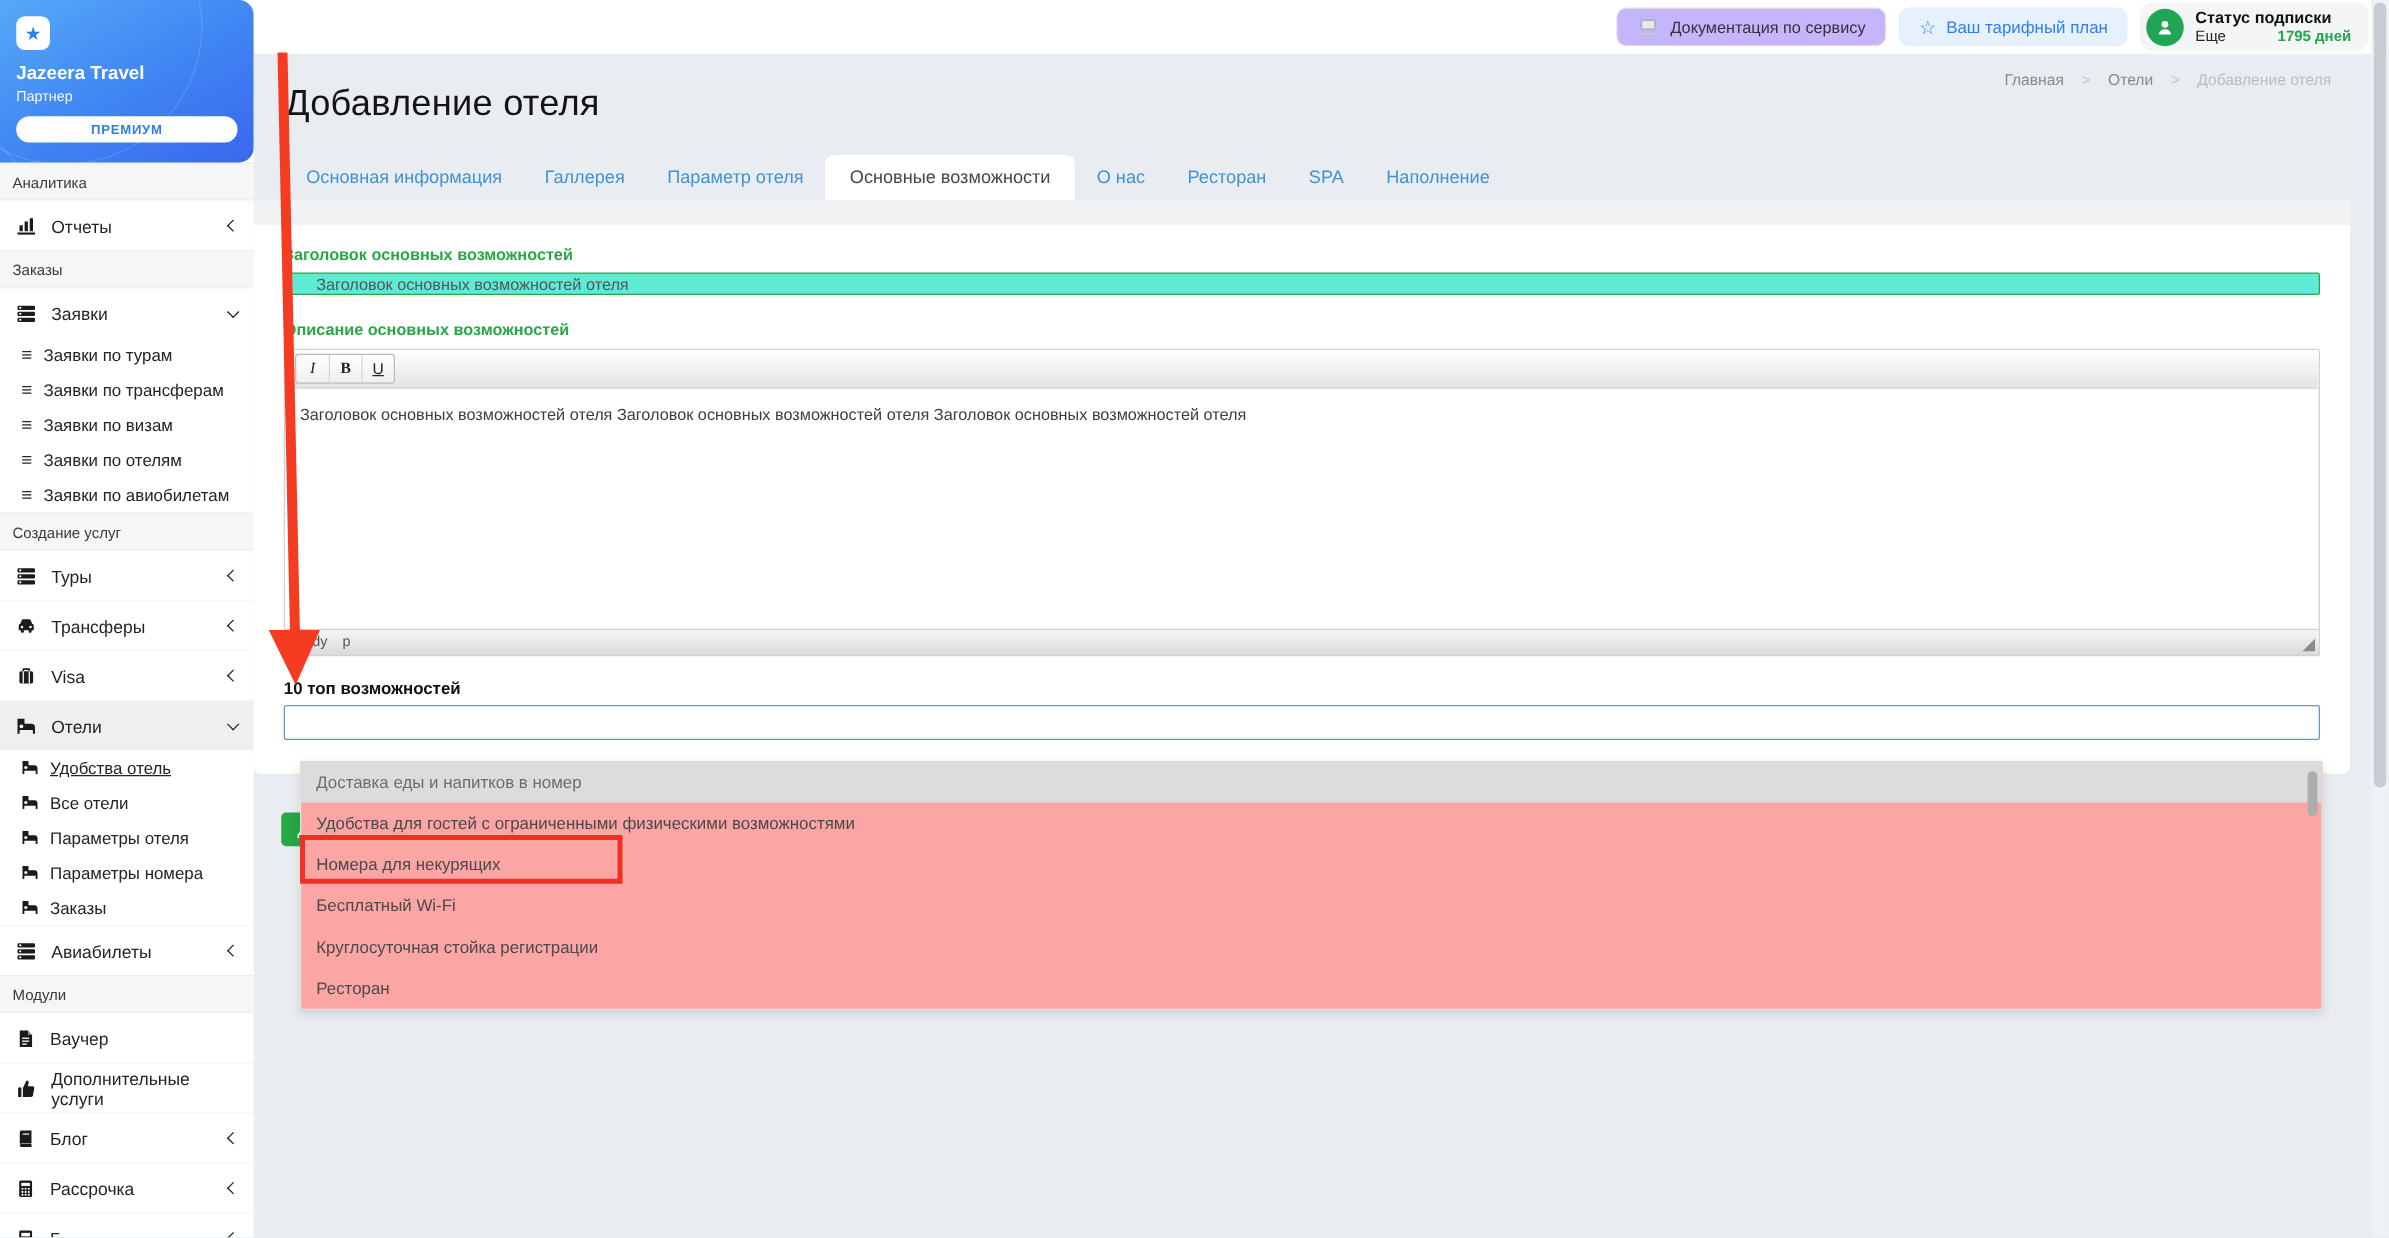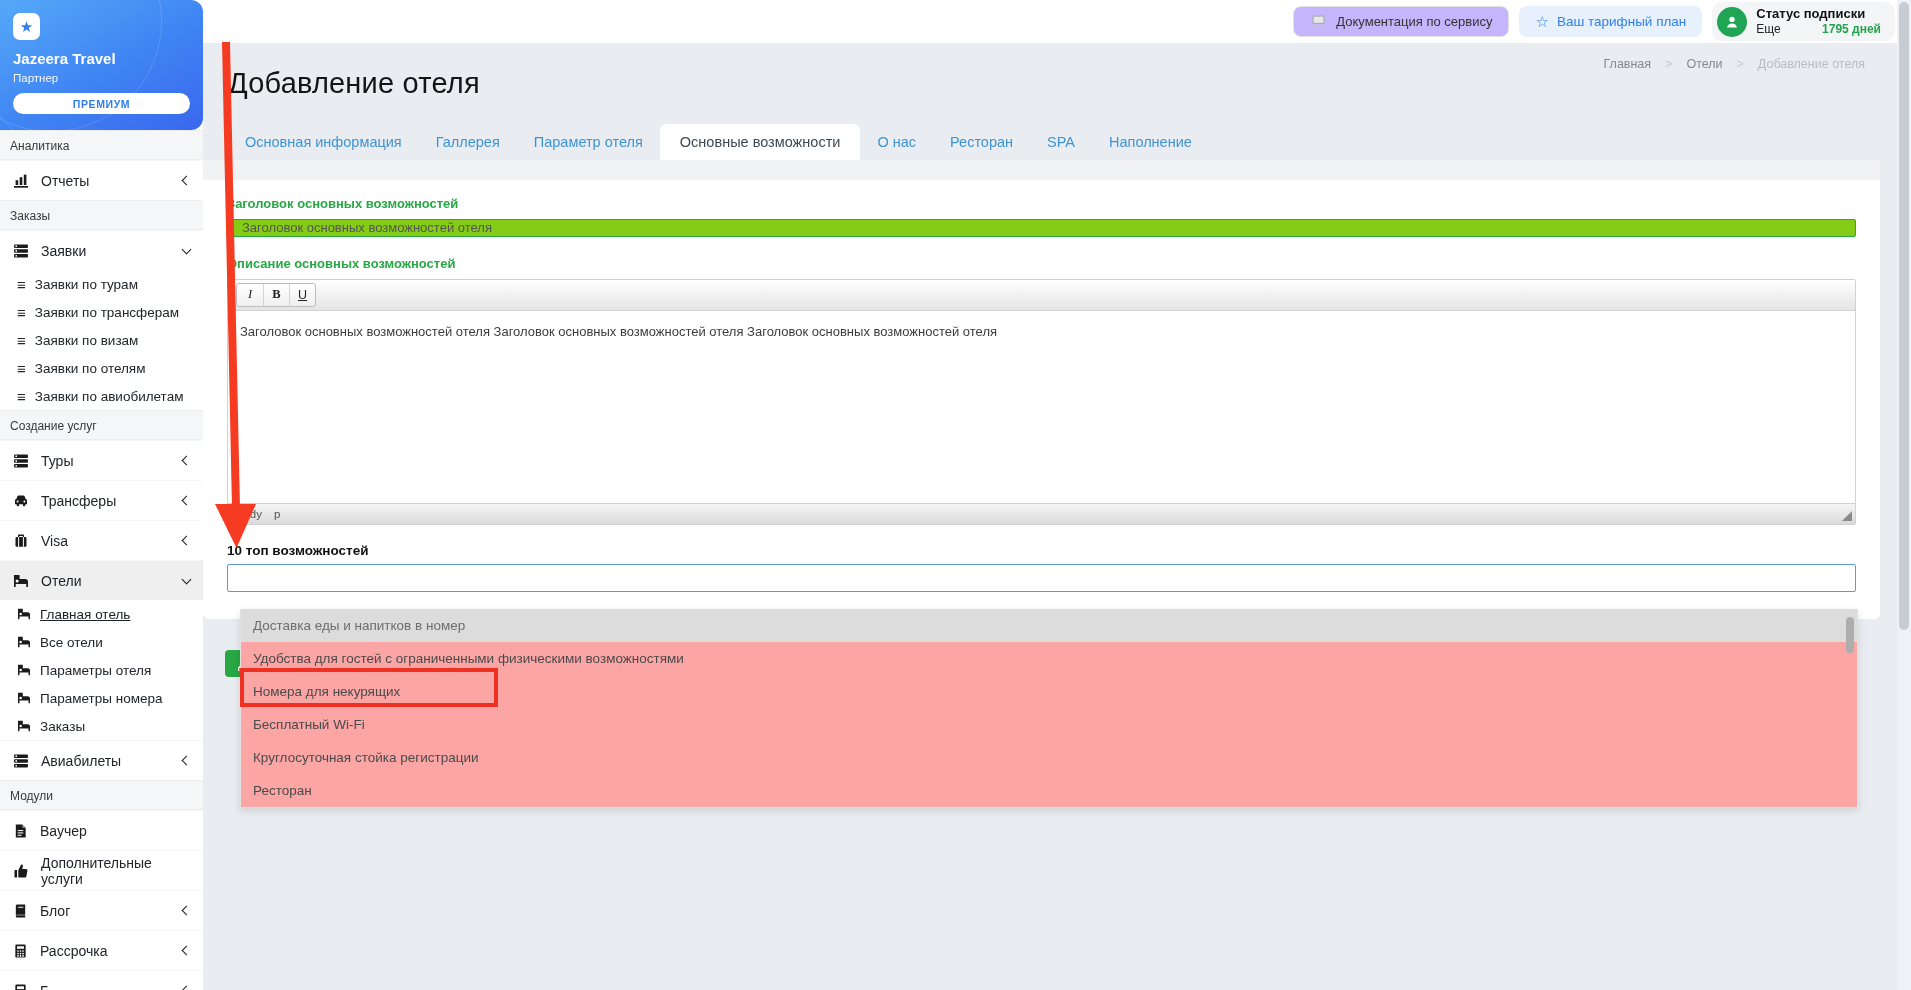--- a/index.html
+++ b/index.html
@@ -48,21 +48,21 @@
   .page-title { font-size:29px; font-weight:500; color:#141414; margin-top:24px; letter-spacing:.2px; }
 
   .tabs { display:flex; align-items:flex-end; margin-top:24px; }
   .tab { padding:10px 17px; font-size:14.5px; color:#3f93d2; cursor:pointer; }
   .tab.active { background:#fff; color:#3e4750; border-radius:7px 7px 0 0; padding:10px 20px; }
 
   .card-strip { height:20px; background:#f0f2f4; margin-right:31px; }
   .card { background:#fff; margin-right:31px; border-radius:0 0 6px 6px; padding:16px 24px 27px 24px; }
 
   .green-label { color:#28a745; font-size:13px; font-weight:bold; margin-bottom:7px; }
-  .input-green { width:100%; height:18px; border:1px solid #28a745; border-radius:2px; padding:0 14px; font-size:13px; color:#555; font-family:"Liberation Sans",sans-serif; outline:none; background:#84cc16; }
+  .input-green { width:100%; height:18px; border:1px solid #28a745; border-radius:2px; padding:0 25px; font-size:13px; color:#555; font-family:"Liberation Sans",sans-serif; outline:none; background:#5eead4; }
   .mt18 { margin-top:19px; }
 
   .editor { border:1px solid #d1d1d1; margin-top:8px; border-radius:2px; }
   .editor-toolbar { height:31px; background:linear-gradient(#ffffff,#e4e4e4); border-bottom:1px solid #d1d1d1; display:flex; align-items:center; padding-left:8px; }
   .btn-group { display:flex; background:linear-gradient(#ffffff,#efefef); border:1px solid #bdbdbd; border-radius:3px; overflow:hidden; }
   .fmt-btn { width:26px; height:22px; border:none; background:transparent; font-size:12.5px; color:#222; cursor:pointer; font-family:"Liberation Serif",serif; }
   .fmt-btn.i { font-style:italic; }
   .fmt-btn.b { font-weight:bold; }
   .fmt-btn.u { text-decoration:underline; font-family:"Liberation Sans",sans-serif; }
   .fmt-btn + .fmt-btn { border-left:1px solid #d5d5d5; }
@@ -193,21 +193,21 @@
       </svg>
     <span class="lbl">Отели</span>
     <span class="chev down"></span>
   </div>
 
   <div class="nav-sub current">
     <svg width="14" height="12" viewBox="0 0 16 14" fill="#1b1b1b">
         <path d="M1 1v12h1.7V10h10.6v3H15V7.6C15 6.2 13.8 5 12.4 5H6.6V1H1z"></path>
         <circle cx="4.1" cy="7" r="1.5" fill="#fff"></circle>
       </svg>
-    <span class="lbl">Главная отель</span>
+    <span class="lbl">Удобства отель</span>
   </div>
   <div class="nav-sub">
     <svg width="14" height="12" viewBox="0 0 16 14" fill="#1b1b1b">
         <path d="M1 1v12h1.7V10h10.6v3H15V7.6C15 6.2 13.8 5 12.4 5H6.6V1H1z"></path>
         <circle cx="4.1" cy="7" r="1.5" fill="#fff"></circle>
       </svg>
     <span class="lbl">Все отели</span>
   </div>
   <div class="nav-sub">
     <svg width="14" height="12" viewBox="0 0 16 14" fill="#1b1b1b">

